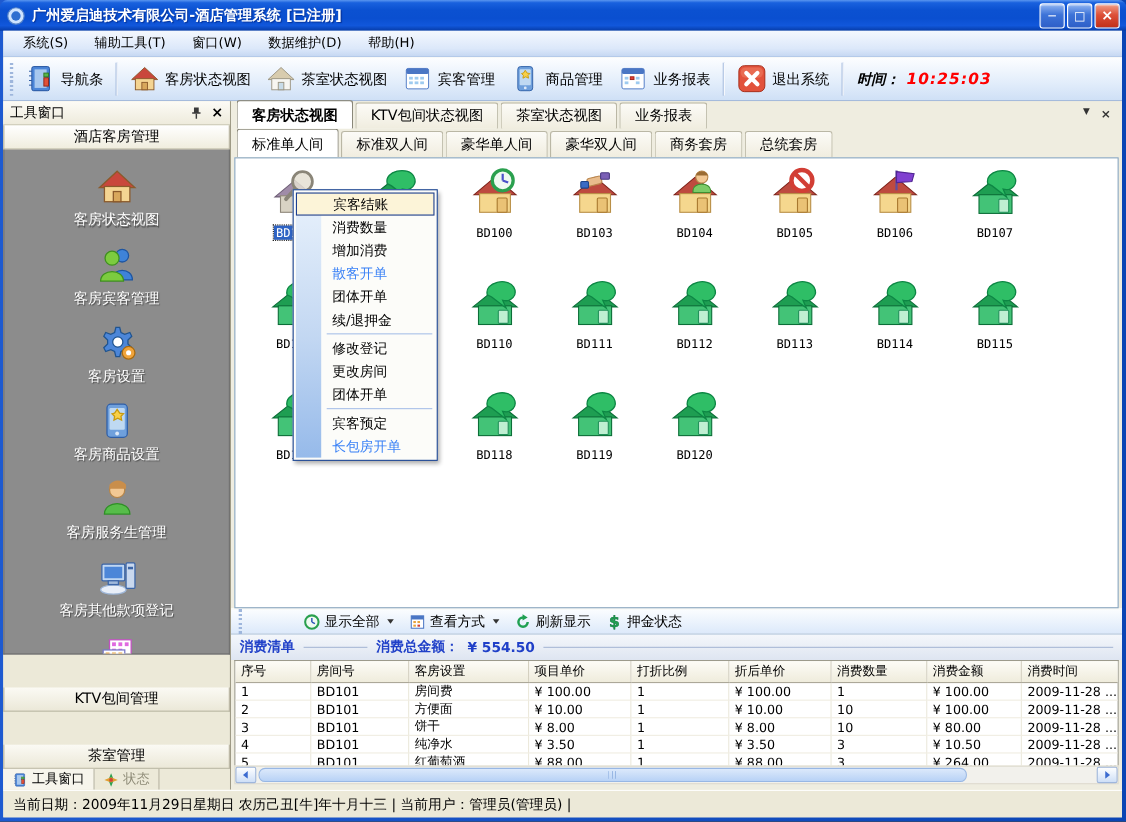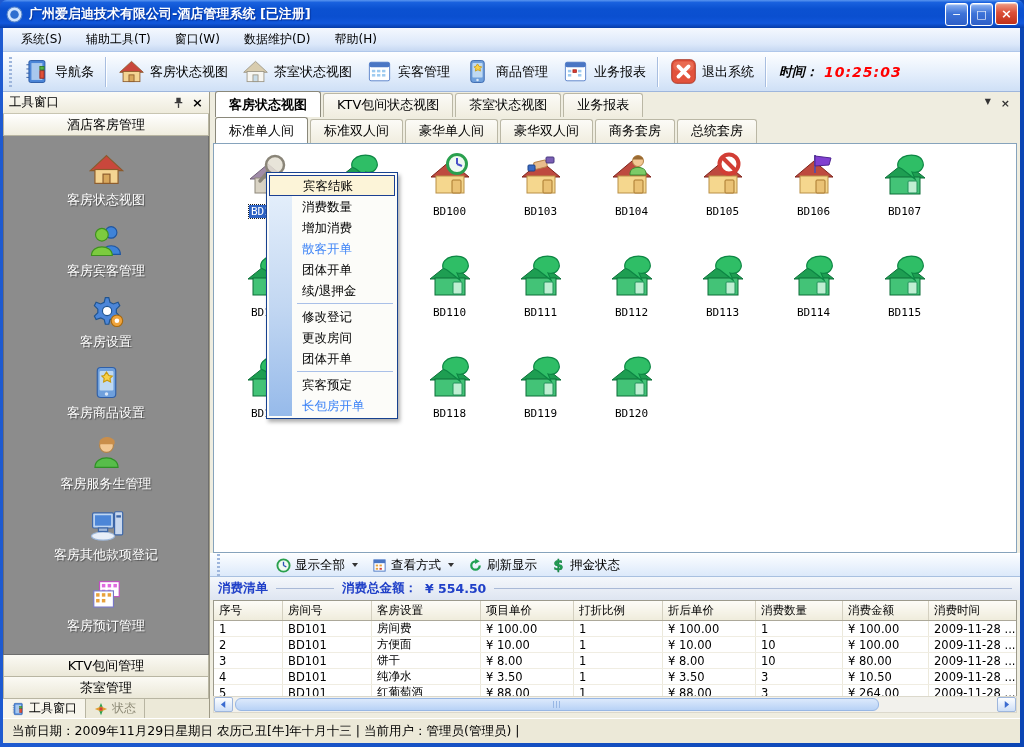--- a/index.html
+++ b/index.html
@@ -32,21 +32,21 @@
   
   .sidebar{width:206px;flex:none;display:flex;flex-direction:column;background:#ECE9D8;border-right:1px solid #9E9A86;}
   .sb-title{height:21px;flex:none;display:flex;align-items:center;padding:0 6px;background:linear-gradient(180deg,#FCFBF6,#EEEBDC);border-bottom:1px solid #C8C5B2;font-size:12.5px;}
   .sb-title .spacer{flex:1;}
   .sb-title .sb-ico{width:13px;height:13px;margin-left:6px;display:inline-flex;}
   .sb-title .sb-x{font-size:13px;font-weight:bold;margin-left:7px;line-height:13px;}
   .sb-section{height:21px;flex:none;line-height:21px;text-align:center;background:linear-gradient(180deg,#FFFFFF,#F0EDDE);border:1px solid #B8B5A2;border-top:none;font-size:13px;}
   .sb-body{flex:1;background:#8C8C8C;border:1px solid #6E6E6E;border-top:none;display:flex;flex-direction:column;align-items:center;padding-top:15px;overflow:hidden;}
   .sb-item{display:flex;flex-direction:column;align-items:center;margin-bottom:13px;color:#fff;font-size:13px;text-shadow:1px 1px 1px #4A4A4A;white-space:nowrap;}
   .sb-item svg{width:37px;height:37px;margin-bottom:3px;}
-  .sb-bar{height:21px;flex:none;line-height:21px;text-align:center;background:linear-gradient(180deg,#FBFAF4,#EBE8D8);border:1px solid #B8B5A2;border-top:none;font-size:13px;}
+  .sb-bar{height:21px;flex:none;line-height:21px;text-align:center;background:linear-gradient(180deg,#FBFAF4,#EBE8D8);border:1px solid #B8B5A2;border-top:none;font-size:13px;margin-top:30px;}
   .sb-tabs{height:19px;flex:none;display:flex;align-items:stretch;background:#ECE9D8;font-size:12px;}
   .sb-tab{display:flex;align-items:center;gap:4px;padding:0 8px;border-right:1px solid #B8B5A2;white-space:nowrap;}
   .sb-tab.active{background:#F7F5EC;}
   .sb-tab.inactive{color:#8E8B77;}
   .sb-tab svg{width:14px;height:14px;}
   
   .main{flex:1;display:flex;flex-direction:column;background:#EFEDE0;min-width:0;}
   .tabstrip{display:flex;align-items:flex-end;padding-left:5px;position:relative;flex:none;}
   .t1{height:25px;}
   .t2{height:26px;}

